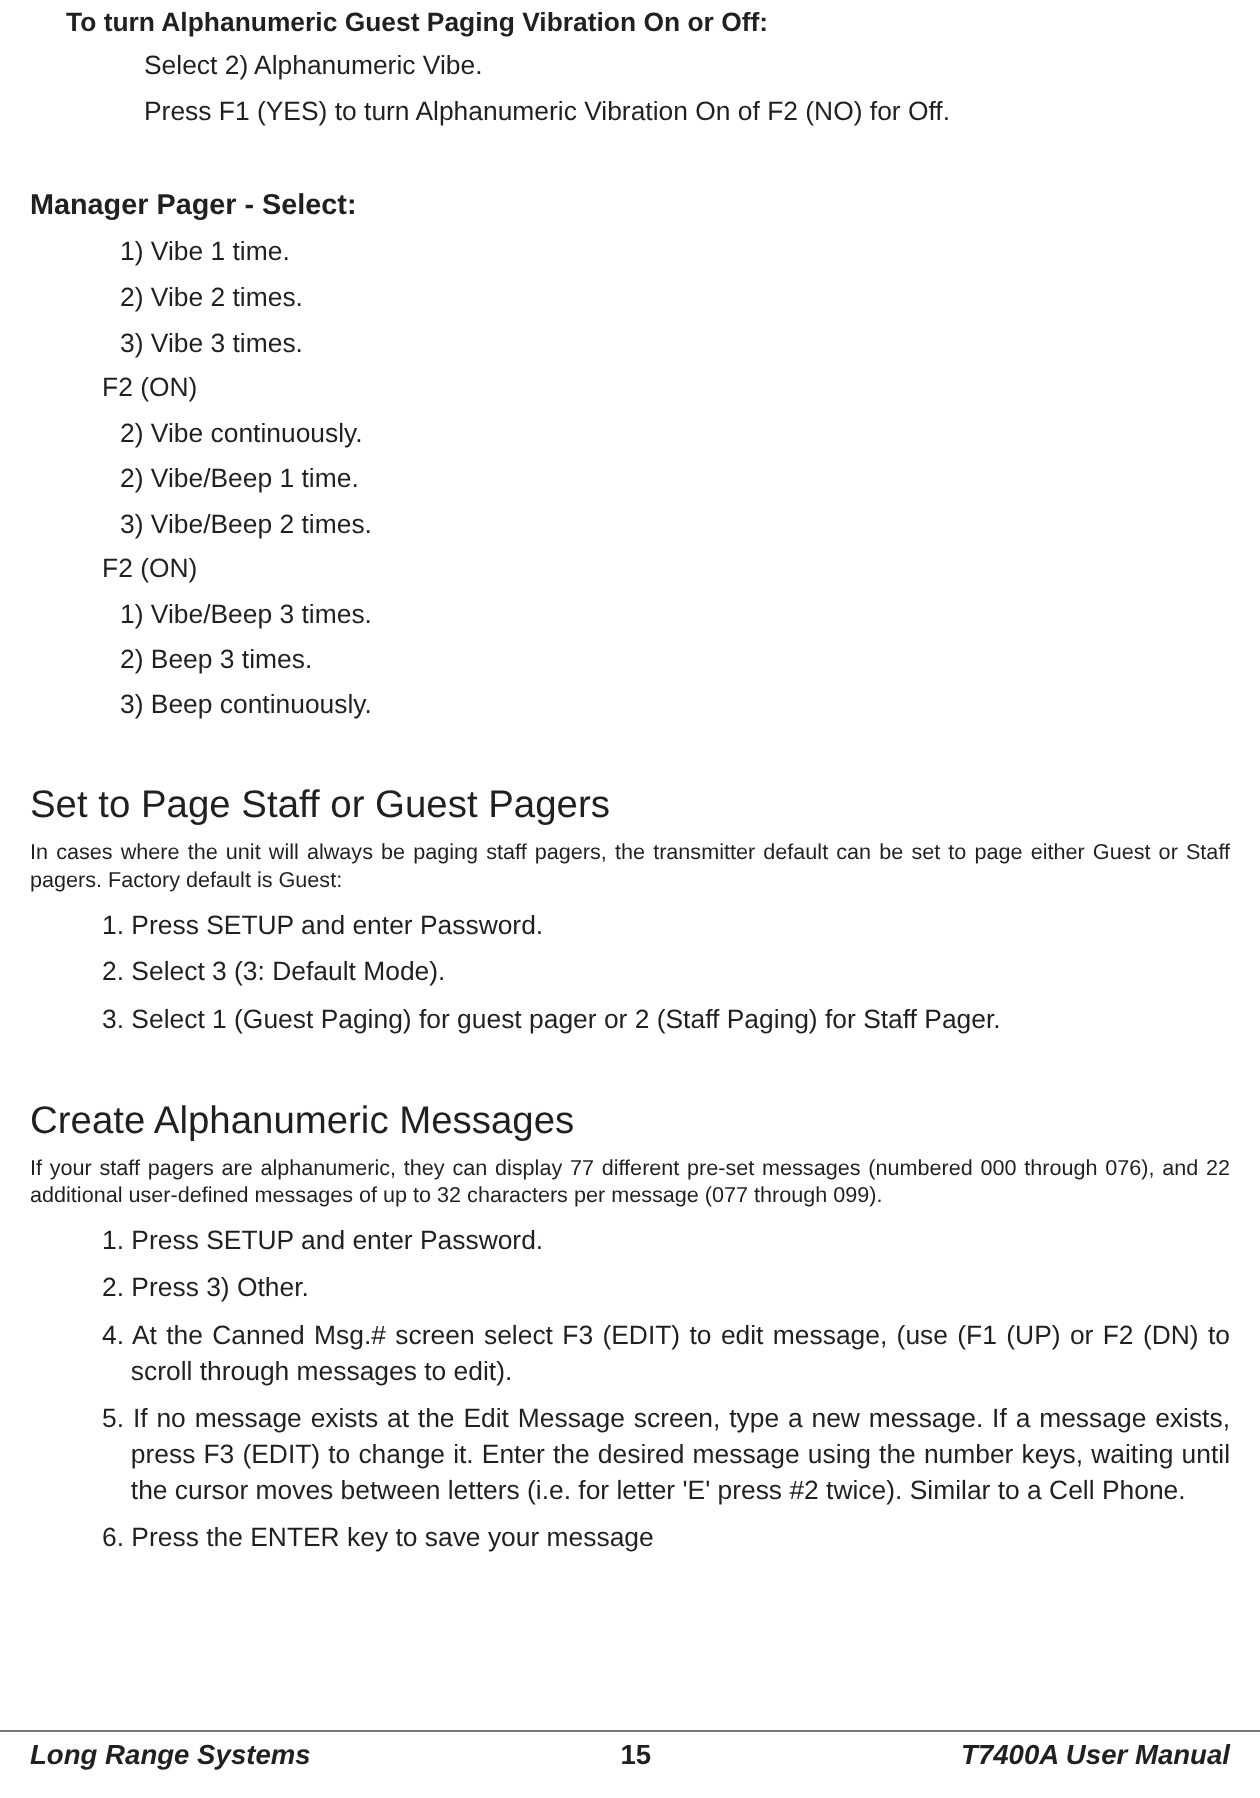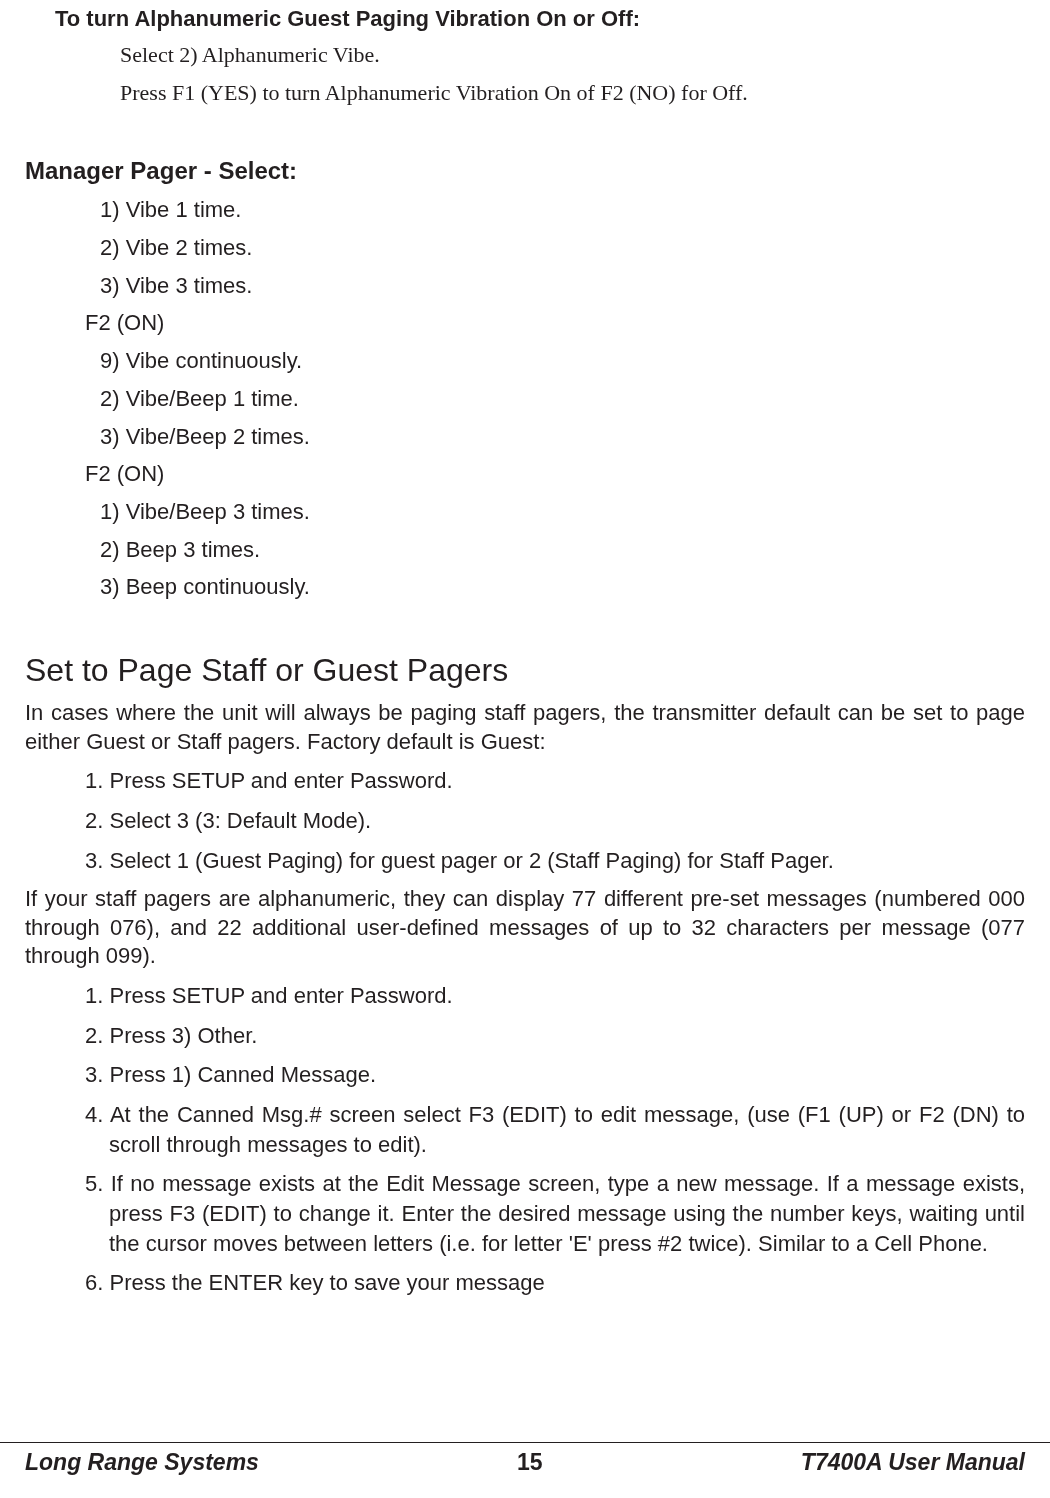--- a/index.html
+++ b/index.html
@@ -20,21 +20,20 @@
     font-size: 22px;
     margin-left: 30px;
     margin-top: 6px;
     margin-bottom: 8px;
   }
   .step-line {
     font-size: 22px;
     margin-left: 95px;
     margin-bottom: 8px;
     line-height: 1.35;
-    font-family: Liberation Serif, serif;
   }
   .section-title-minor {
     font-weight: bold;
     font-size: 24px;
     margin-top: 50px;
     margin-bottom: 10px;
   }
   .indent-1 {
     font-size: 22px;
     margin-left: 60px;
@@ -47,21 +46,21 @@
     margin-bottom: 8px;
     line-height: 1.35;
   }
   .section-title-major {
     font-weight: normal;
     font-size: 32px;
     margin-top: 50px;
     margin-bottom: 10px;
   }
   .body-text {
-    font-size: 22px;
+    font-size: 18px;
     line-height: 1.3;
     margin-bottom: 10px;
     text-align: justify;
   }
   .num-step {
     font-size: 22px;
     margin-left: 60px;
     margin-bottom: 10px;
     line-height: 1.35;
     text-align: justify;
@@ -94,38 +93,38 @@
 
   <div class="sub-heading cond">To turn Alphanumeric Guest Paging Vibration On or Off:</div>
   <div class="step-line">Select 2) Alphanumeric Vibe.</div>
   <div class="step-line">Press F1 (YES) to turn Alphanumeric Vibration On of F2 (NO) for Off.</div>
 
   <div class="section-title-minor cond">Manager Pager - Select:</div>
   <div class="indent-1-num">1) Vibe 1 time.</div>
   <div class="indent-1-num">2) Vibe 2 times.</div>
   <div class="indent-1-num">3) Vibe 3 times.</div>
   <div class="indent-1">F2 (ON)</div>
-  <div class="indent-1-num">9) Vibe continuously.</div>
+  <div class="indent-1-num">2) Vibe continuously.</div>
   <div class="indent-1-num">2) Vibe/Beep 1 time.</div>
   <div class="indent-1-num">3) Vibe/Beep 2 times.</div>
   <div class="indent-1">F2 (ON)</div>
   <div class="indent-1-num">1) Vibe/Beep 3 times.</div>
   <div class="indent-1-num">2) Beep 3 times.</div>
   <div class="indent-1-num">3) Beep continuously.</div>
 
   <div class="section-title-major cond">Set to Page Staff or Guest Pagers</div>
   <div class="body-text">In cases where the unit will always be paging staff pagers, the transmitter default can be set to page either Guest or Staff pagers.  Factory default is Guest:</div>
   <div class="num-step">1. Press SETUP and enter Password.</div>
   <div class="num-step">2. Select 3 (3: Default Mode).</div>
   <div class="num-step">3. Select 1 (Guest Paging) for guest pager or 2 (Staff Paging) for Staff Pager.</div>
 
+  <div class="section-title-major cond">Create Alphanumeric Messages</div>
   <div class="body-text">If your staff pagers are alphanumeric, they can display 77 different pre-set messages (numbered 000 through 076), and 22 additional user-defined messages of up to 32 characters per message (077 through 099).</div>
   <div class="num-step">1. Press SETUP and enter Password.</div>
   <div class="num-step">2. Press 3) Other.</div>
-  <div class="num-step">3. Press 1) Canned Message.</div>
   <div class="num-step">4. At the Canned Msg.# screen select F3 (EDIT) to edit message, (use (F1 (UP) or F2 (DN) to scroll through messages to edit).</div>
   <div class="num-step">5. If no message exists at the Edit Message screen, type a new message. If a message exists, press F3 (EDIT) to change it. Enter the desired message using the number keys, waiting until the cursor moves between letters (i.e. for letter 'E' press #2 twice). Similar to a Cell Phone.</div>
   <div class="num-step">6. Press the ENTER key to save your message</div>
 
 </div>
 
 <div class="footer">
   <div class="footer-row cond">
     <span>Long Range Systems</span>
     <span class="footer-center">15</span>

